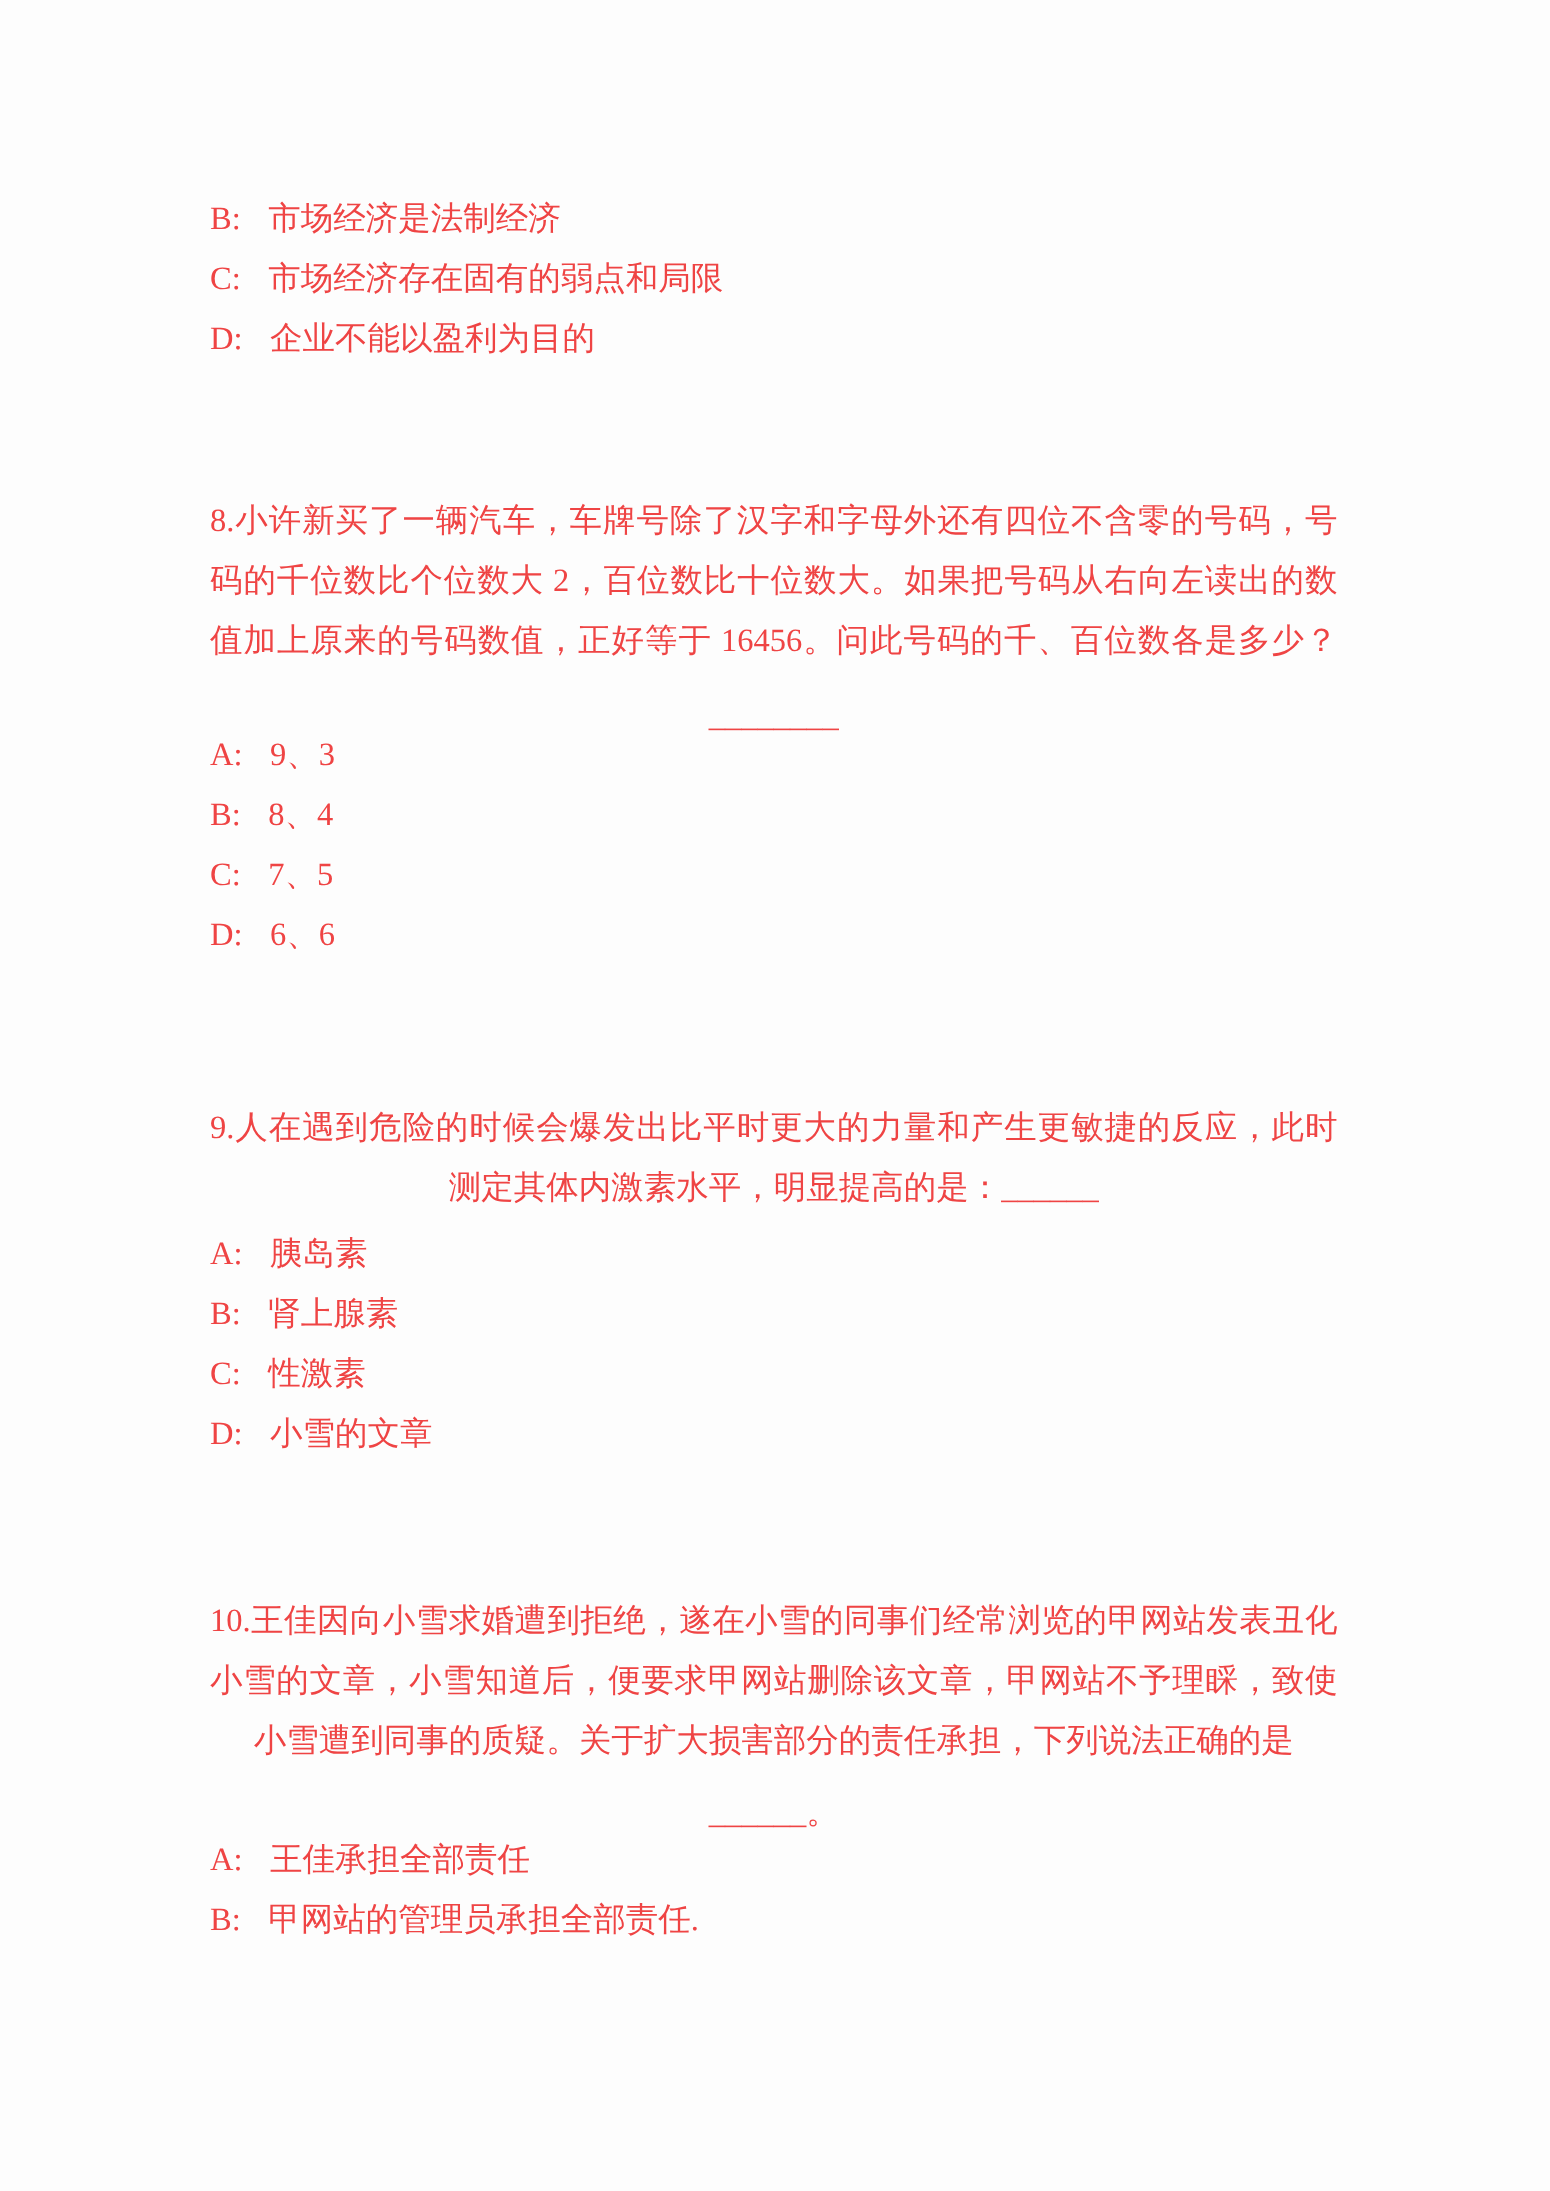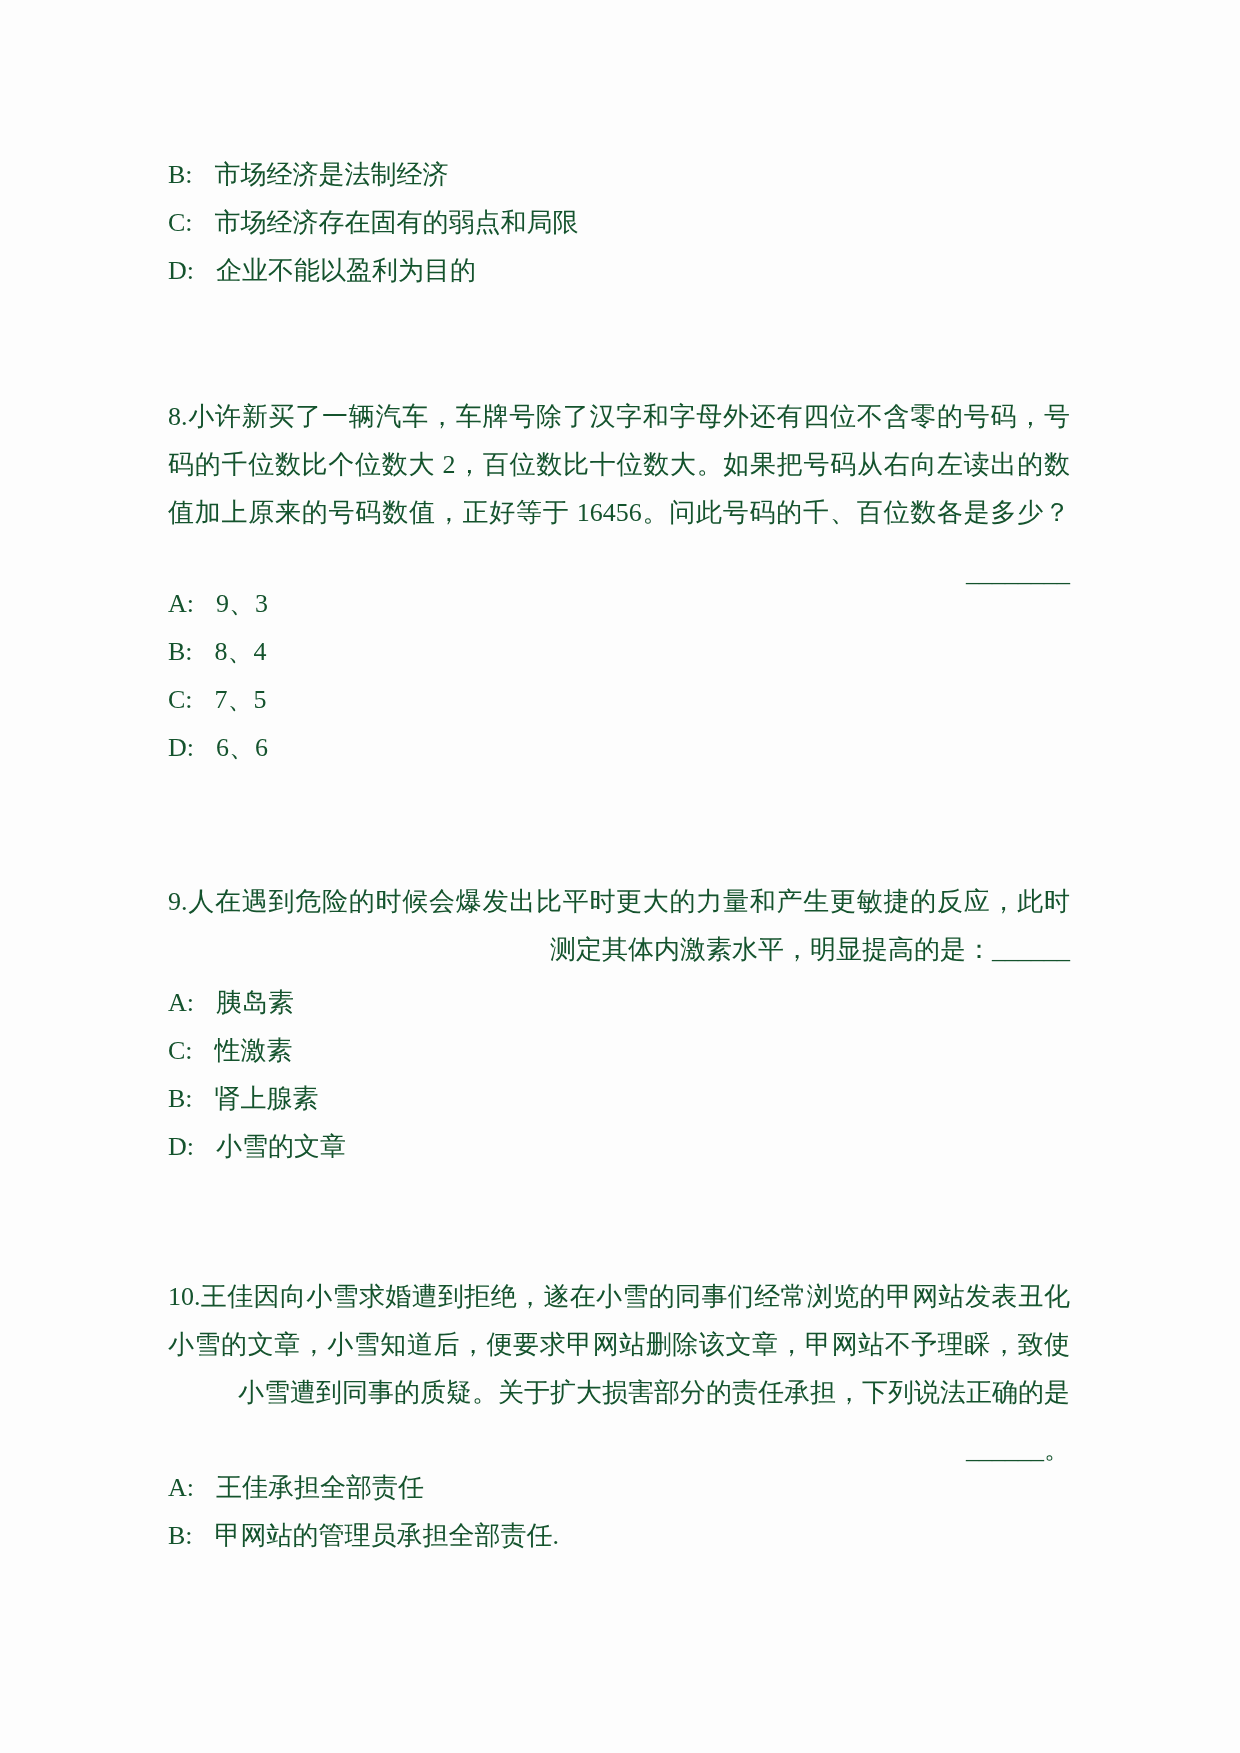--- a/index.html
+++ b/index.html
@@ -6,34 +6,34 @@
     margin: 0;
     padding: 0;
     background: #e8e8e8;
   }
   .page {
     position: relative;
     width: 1240px;
     height: 1753px;
     margin: 0 auto;
     background: #fdfdfd;
-    color: #14532d;
+    color: #ef4444;
     font-family: "Liberation Serif", "DejaVu Serif", serif;
     font-size: 26px;
     overflow: hidden;
   }
   .block {
     position: absolute;
     left: 168px;
     width: 902px;
   }
   .line {
     line-height: 48px;
     white-space: nowrap;
-    text-align: right;
+    text-align: center;
   }
   
   .line.just {
     white-space: normal;
     text-align: justify;
     text-align-last: justify;
   }
   .opt {
     line-height: 48px;
     white-space: nowrap;
@@ -92,24 +92,24 @@
   <section class="block" style="top:878px">
     <div class="line just">9.人在遇到危险的时候会爆发出比平时更大的力量和产生更敏捷的反应，此时</div>
     <div class="line">测定其体内激素水平，明显提高的是：______</div>
   </section>
 
   <section class="block" style="top:979px">
     <div class="opt">
       <span class="opt-label">A:</span><span class="opt-text">胰岛素</span>
     </div>
     <div class="opt">
-      <span class="opt-label">C:</span><span class="opt-text">性激素</span>
+      <span class="opt-label">B:</span><span class="opt-text">肾上腺素</span>
     </div>
     <div class="opt">
-      <span class="opt-label">B:</span><span class="opt-text">肾上腺素</span>
+      <span class="opt-label">C:</span><span class="opt-text">性激素</span>
     </div>
     <div class="opt">
       <span class="opt-label">D:</span><span class="opt-text">小雪的文章</span>
     </div>
   </section>
 
   <section class="block" style="top:1273px">
     <div class="line just">10.王佳因向小雪求婚遭到拒绝，遂在小雪的同事们经常浏览的甲网站发表丑化</div>
     <div class="line just">小雪的文章，小雪知道后，便要求甲网站删除该文章，甲网站不予理睬，致使</div>
     <div class="line">小雪遭到同事的质疑。关于扩大损害部分的责任承担，下列说法正确的是</div>

